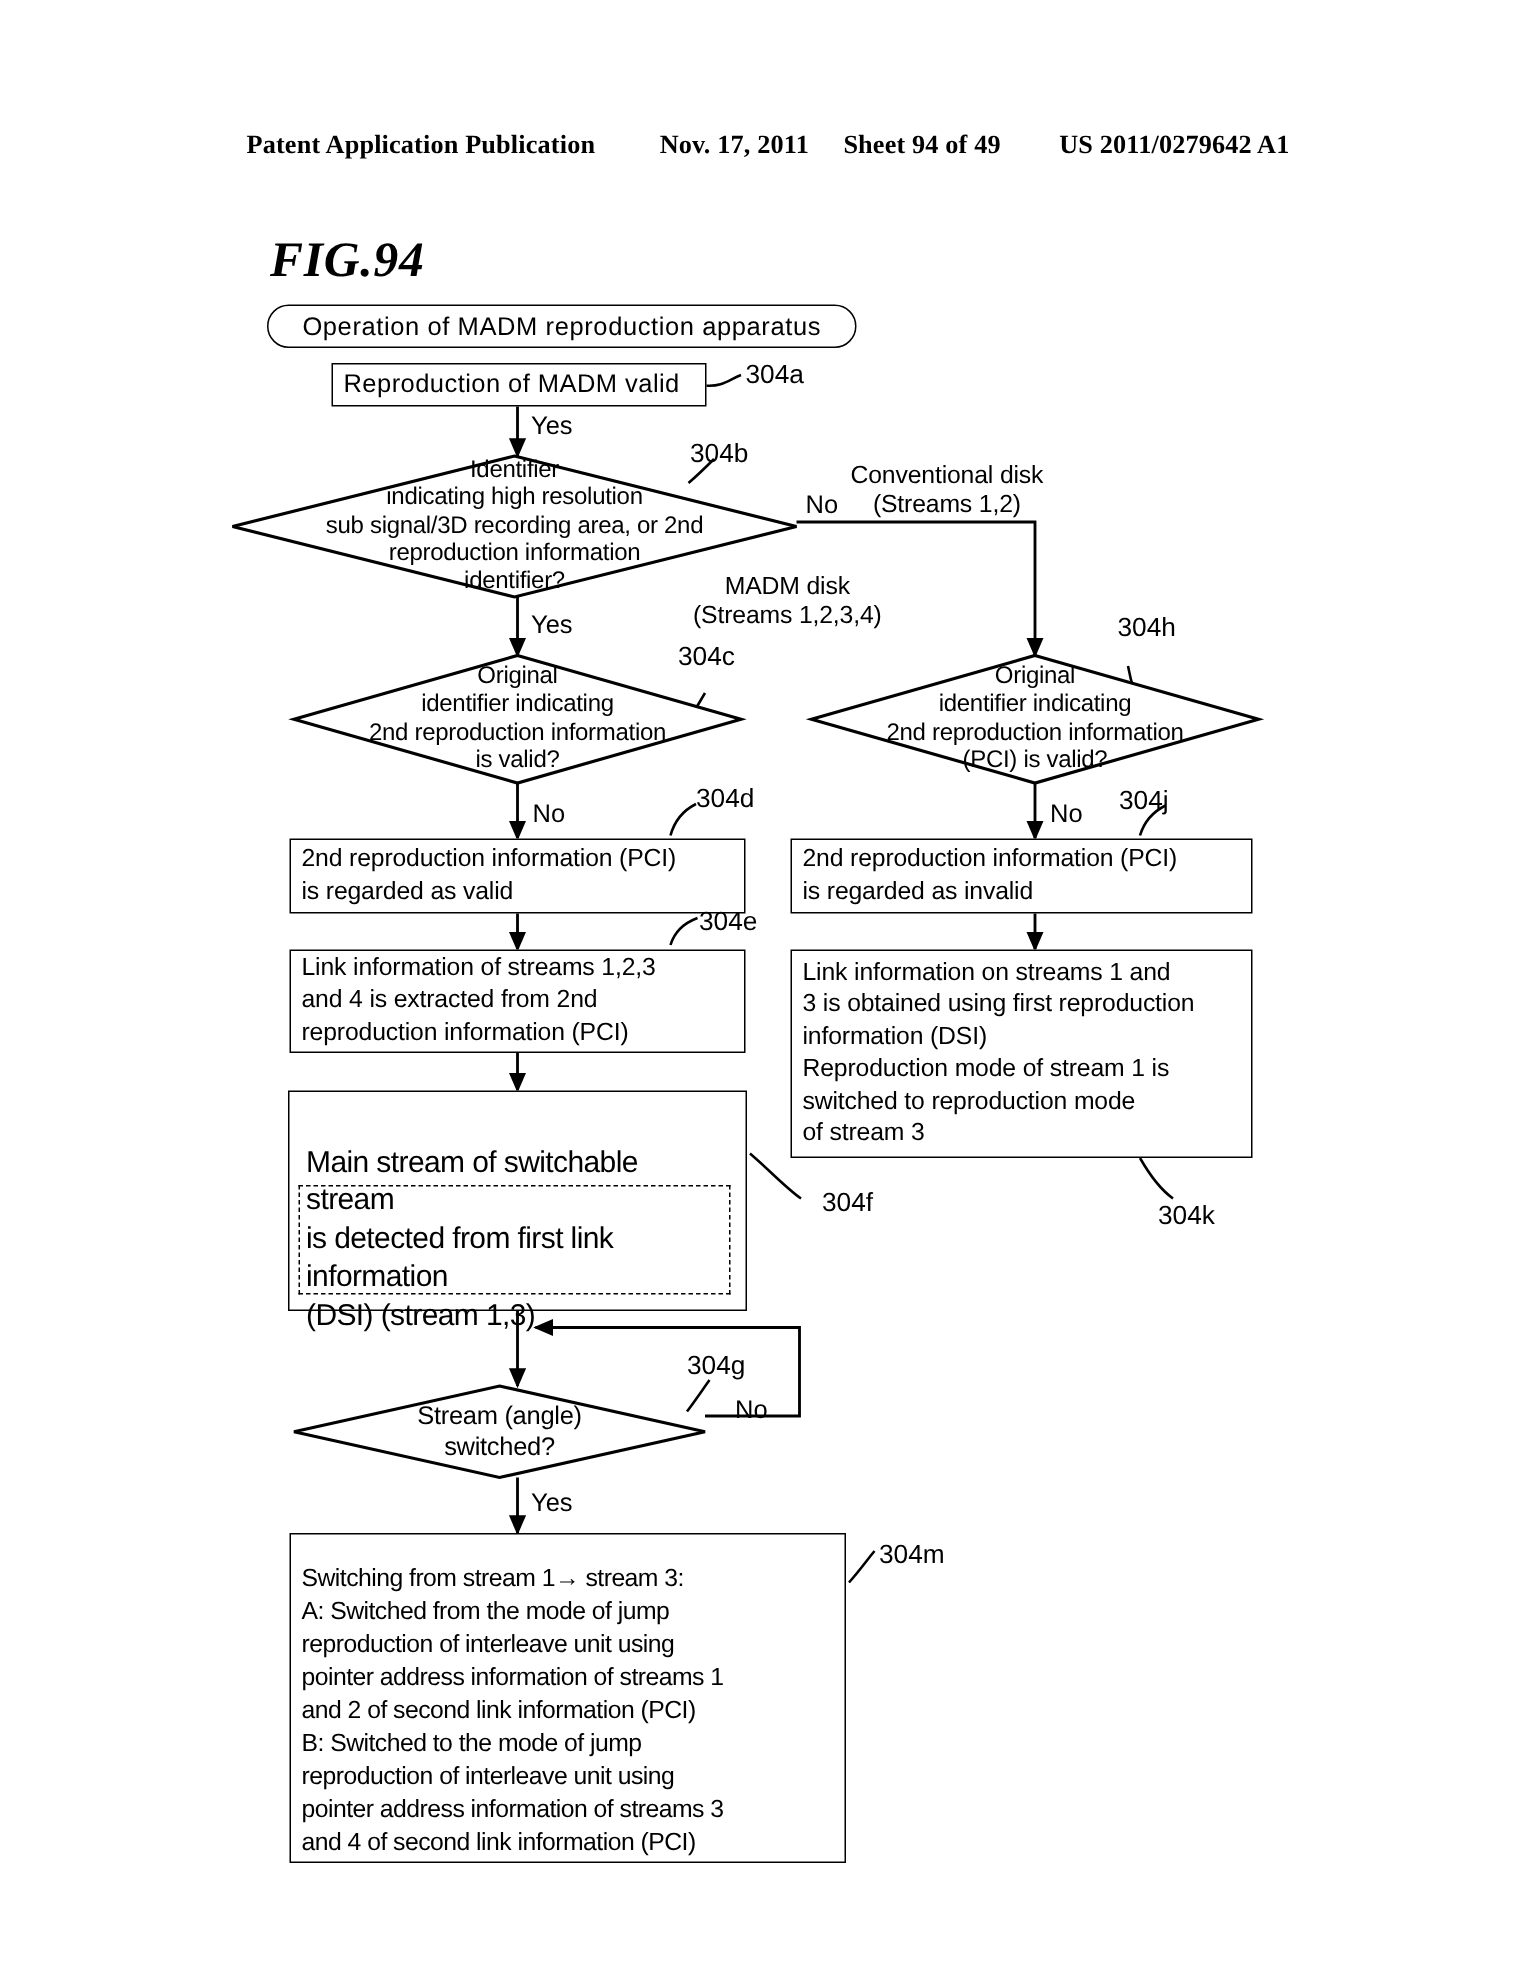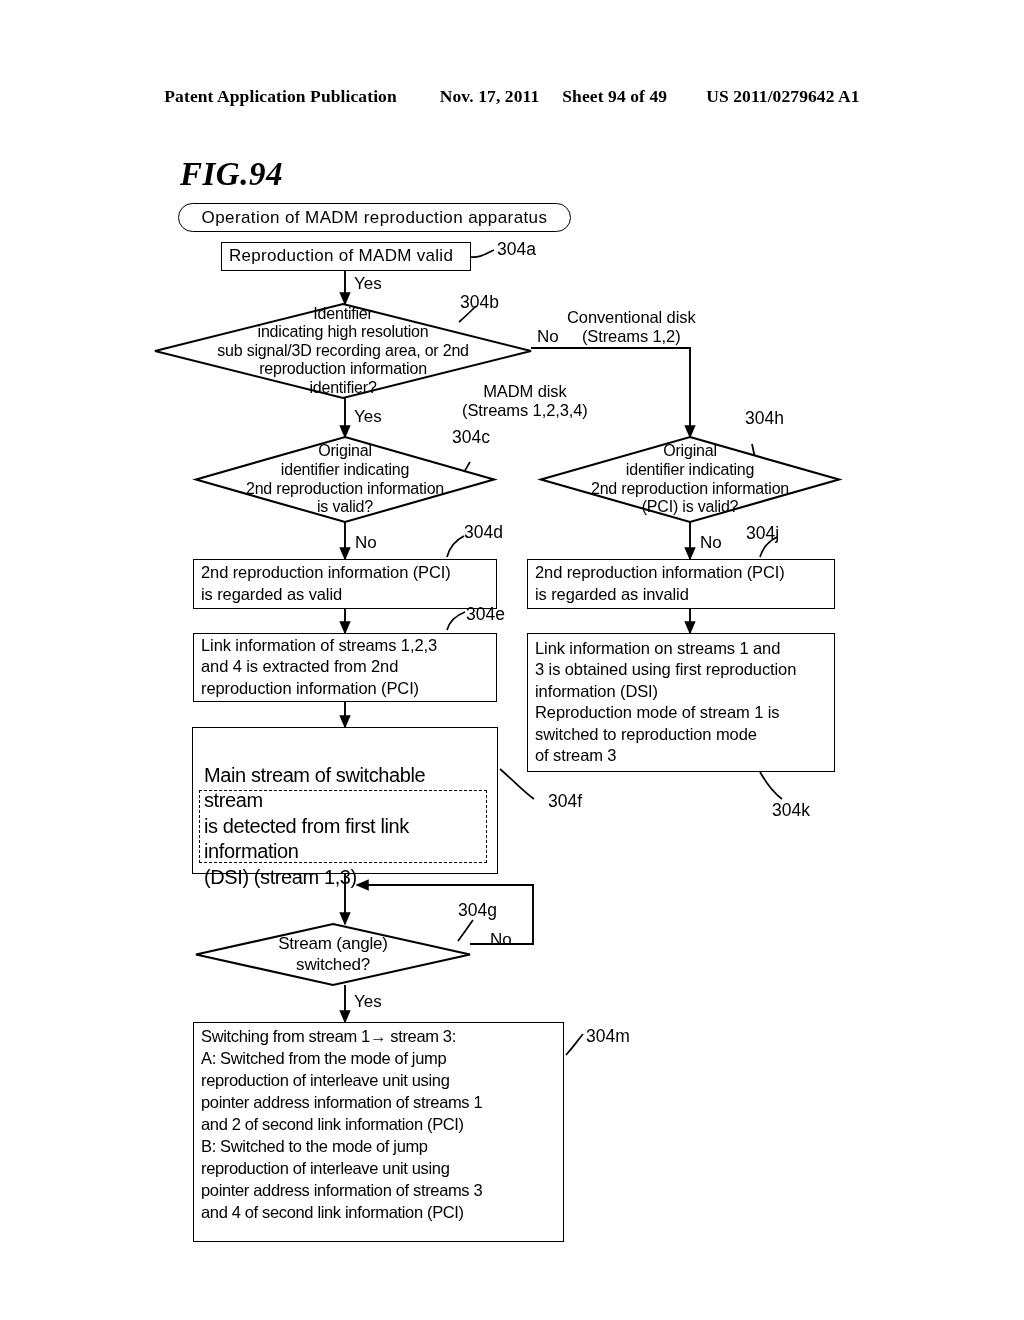--- a/index.html
+++ b/index.html
@@ -298,21 +298,21 @@
   <svg width="274" height="61" viewBox="0 0 274 61">
     <polygon points="137,0 274,30.5 137,61 0,30.5" fill="#fff" stroke="#000" stroke-width="2.1"></polygon>
   </svg>
   <div class="dtext" style="font-size:17px; line-height:1.22;">Stream (angle)
 switched?</div>
 </div>
 <div class="ref" style="left:458px; top:900px;">304g</div>
 <div class="branch" style="left:490px; top:930px;">No</div>
 <div class="branch" style="left:354px; top:992px;">Yes</div>
 
-<div class="node proc" style="left:193px; top:1022px; width:371px; height:220px; align-items:flex-start; padding-top:3px;">
+<div class="node proc" style="left:193px; top:1022px; width:371px; height:220px; align-items:flex-start; padding-top:19px;">
   <span class="txt" style="letter-spacing:-0.35px; line-height:1.33;">Switching from stream 1→ stream 3:
 A: Switched from the mode of jump
 reproduction of interleave unit using
 pointer address information of streams 1
 and 2 of second link information (PCI)
 B: Switched to the mode of jump
 reproduction of interleave unit using
 pointer address information of streams 3
 and 4 of second link information (PCI)</span>
 </div>

